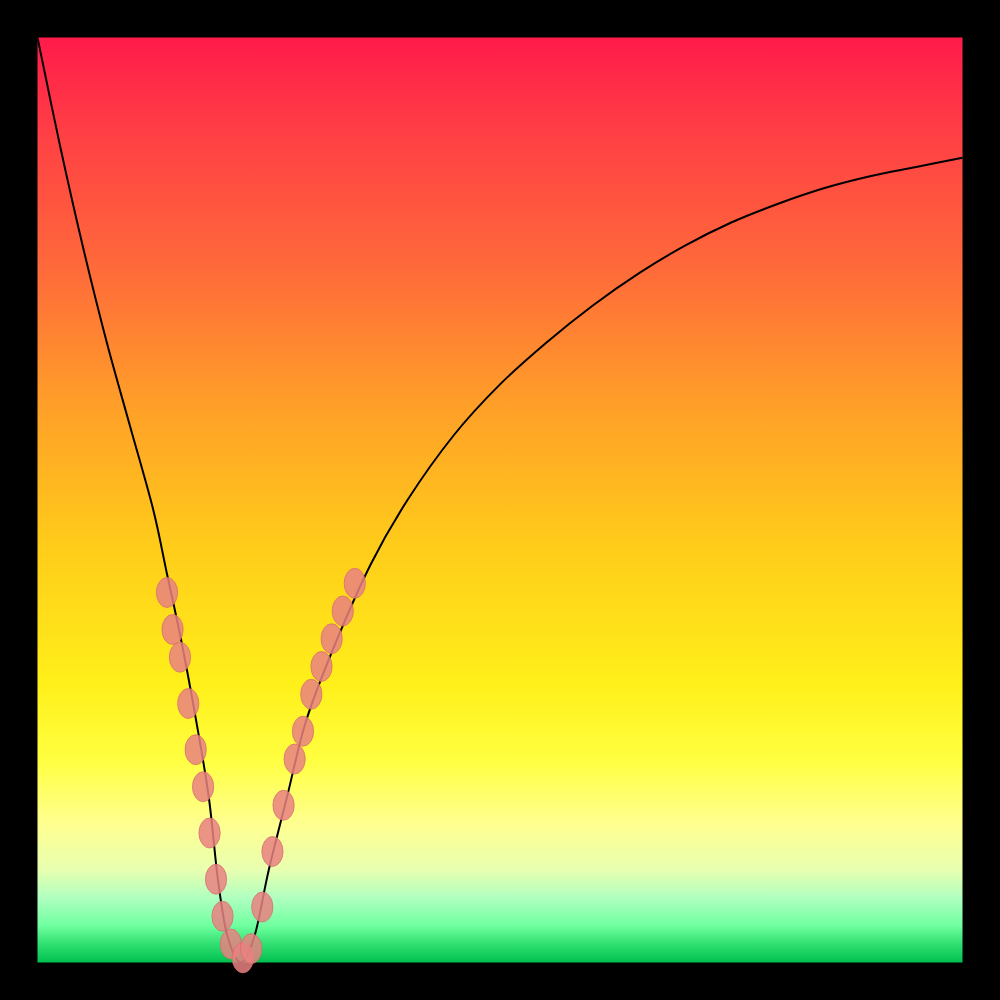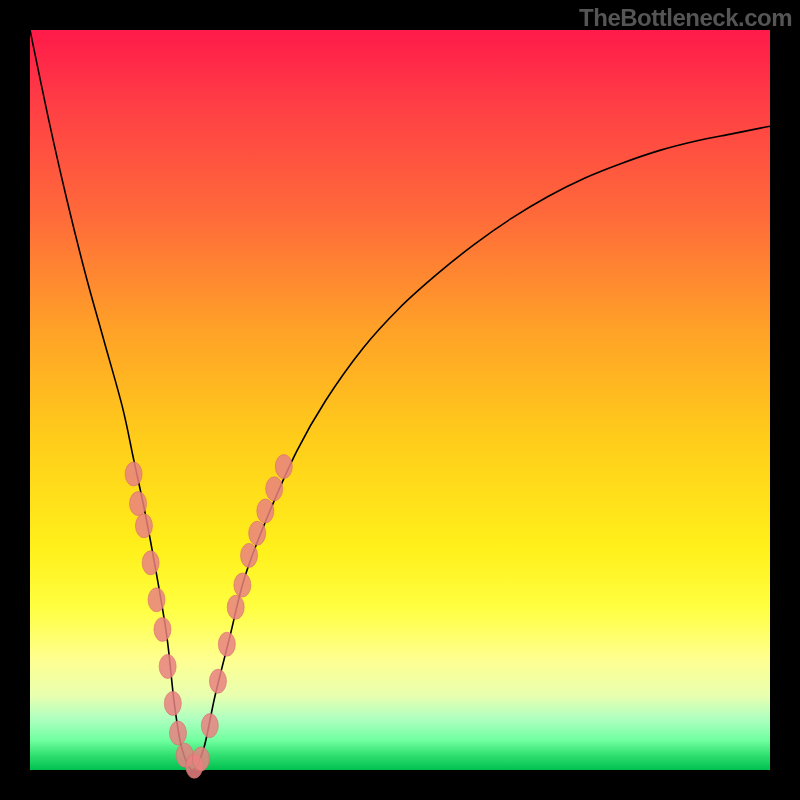--- a/index.html
+++ b/index.html
@@ -69,21 +69,20 @@
     stroke-width: 0.6;
     fill-opacity: 0.85;
   }
 </style>
 </head>
 <body>
 
 <div class="frame">
   <div class="plot-area"></div>
 
-  <div class="watermark">TheBottleneck.com</div>
 
   <svg class="overlay" viewBox="0 0 740 740" preserveAspectRatio="none">
     <path id="curve-path" class="curve" d="M0.00,0.00 C3.08,14.80 12.33,60.43 18.50,88.80 C24.67,117.17 30.83,144.30 37.00,170.20 C43.17,196.10 49.33,220.77 55.50,244.20 C61.67,267.63 67.83,288.60 74.00,310.80 C80.17,333.00 87.57,357.67 92.50,377.40 C97.43,397.13 99.90,411.93 103.60,429.20 C107.30,446.47 111.00,462.50 114.70,481.00 C118.40,499.50 122.10,519.23 125.80,540.20 C129.50,561.17 133.82,584.60 136.90,606.80 C139.98,629.00 141.83,654.90 144.30,673.40 C146.77,691.90 148.62,706.70 151.70,717.80 C154.78,728.90 159.10,740.00 162.80,740.00 C166.50,740.00 170.20,730.13 173.90,717.80 C177.60,705.47 180.68,684.50 185.00,666.00 C189.32,647.50 194.87,626.53 199.80,606.80 C204.73,587.07 208.43,567.33 214.60,547.60 C220.77,527.87 228.17,509.37 236.80,488.40 C245.43,467.43 256.53,441.53 266.40,421.80 C276.27,402.07 284.90,387.27 296.00,370.00 C307.10,352.73 320.67,333.62 333.00,318.20 C345.33,302.78 357.67,289.83 370.00,277.50 C382.33,265.17 394.67,254.68 407.00,244.20 C419.33,233.72 431.67,223.85 444.00,214.60 C456.33,205.35 468.67,196.72 481.00,188.70 C493.33,180.68 505.67,173.28 518.00,166.50 C530.33,159.72 542.67,153.55 555.00,148.00 C567.33,142.45 579.67,137.76 592.00,133.20 C604.33,128.64 616.67,124.32 629.00,120.62 C641.33,116.92 653.67,113.84 666.00,111.00 C678.33,108.16 690.67,106.07 703.00,103.60 C715.33,101.13 733.83,97.43 740.00,96.20"></path>
     <g id="dots-group">
         <ellipse class="dot" cx="103.60" cy="444.00" rx="8.5" ry="12"></ellipse>
         <ellipse class="dot" cx="108.04" cy="473.60" rx="8.5" ry="12"></ellipse>
         <ellipse class="dot" cx="113.96" cy="495.80" rx="8.5" ry="12"></ellipse>
         <ellipse class="dot" cx="120.62" cy="532.80" rx="8.5" ry="12"></ellipse>
         <ellipse class="dot" cx="126.54" cy="569.80" rx="8.5" ry="12"></ellipse>
         <ellipse class="dot" cx="132.46" cy="599.40" rx="8.5" ry="12"></ellipse>

